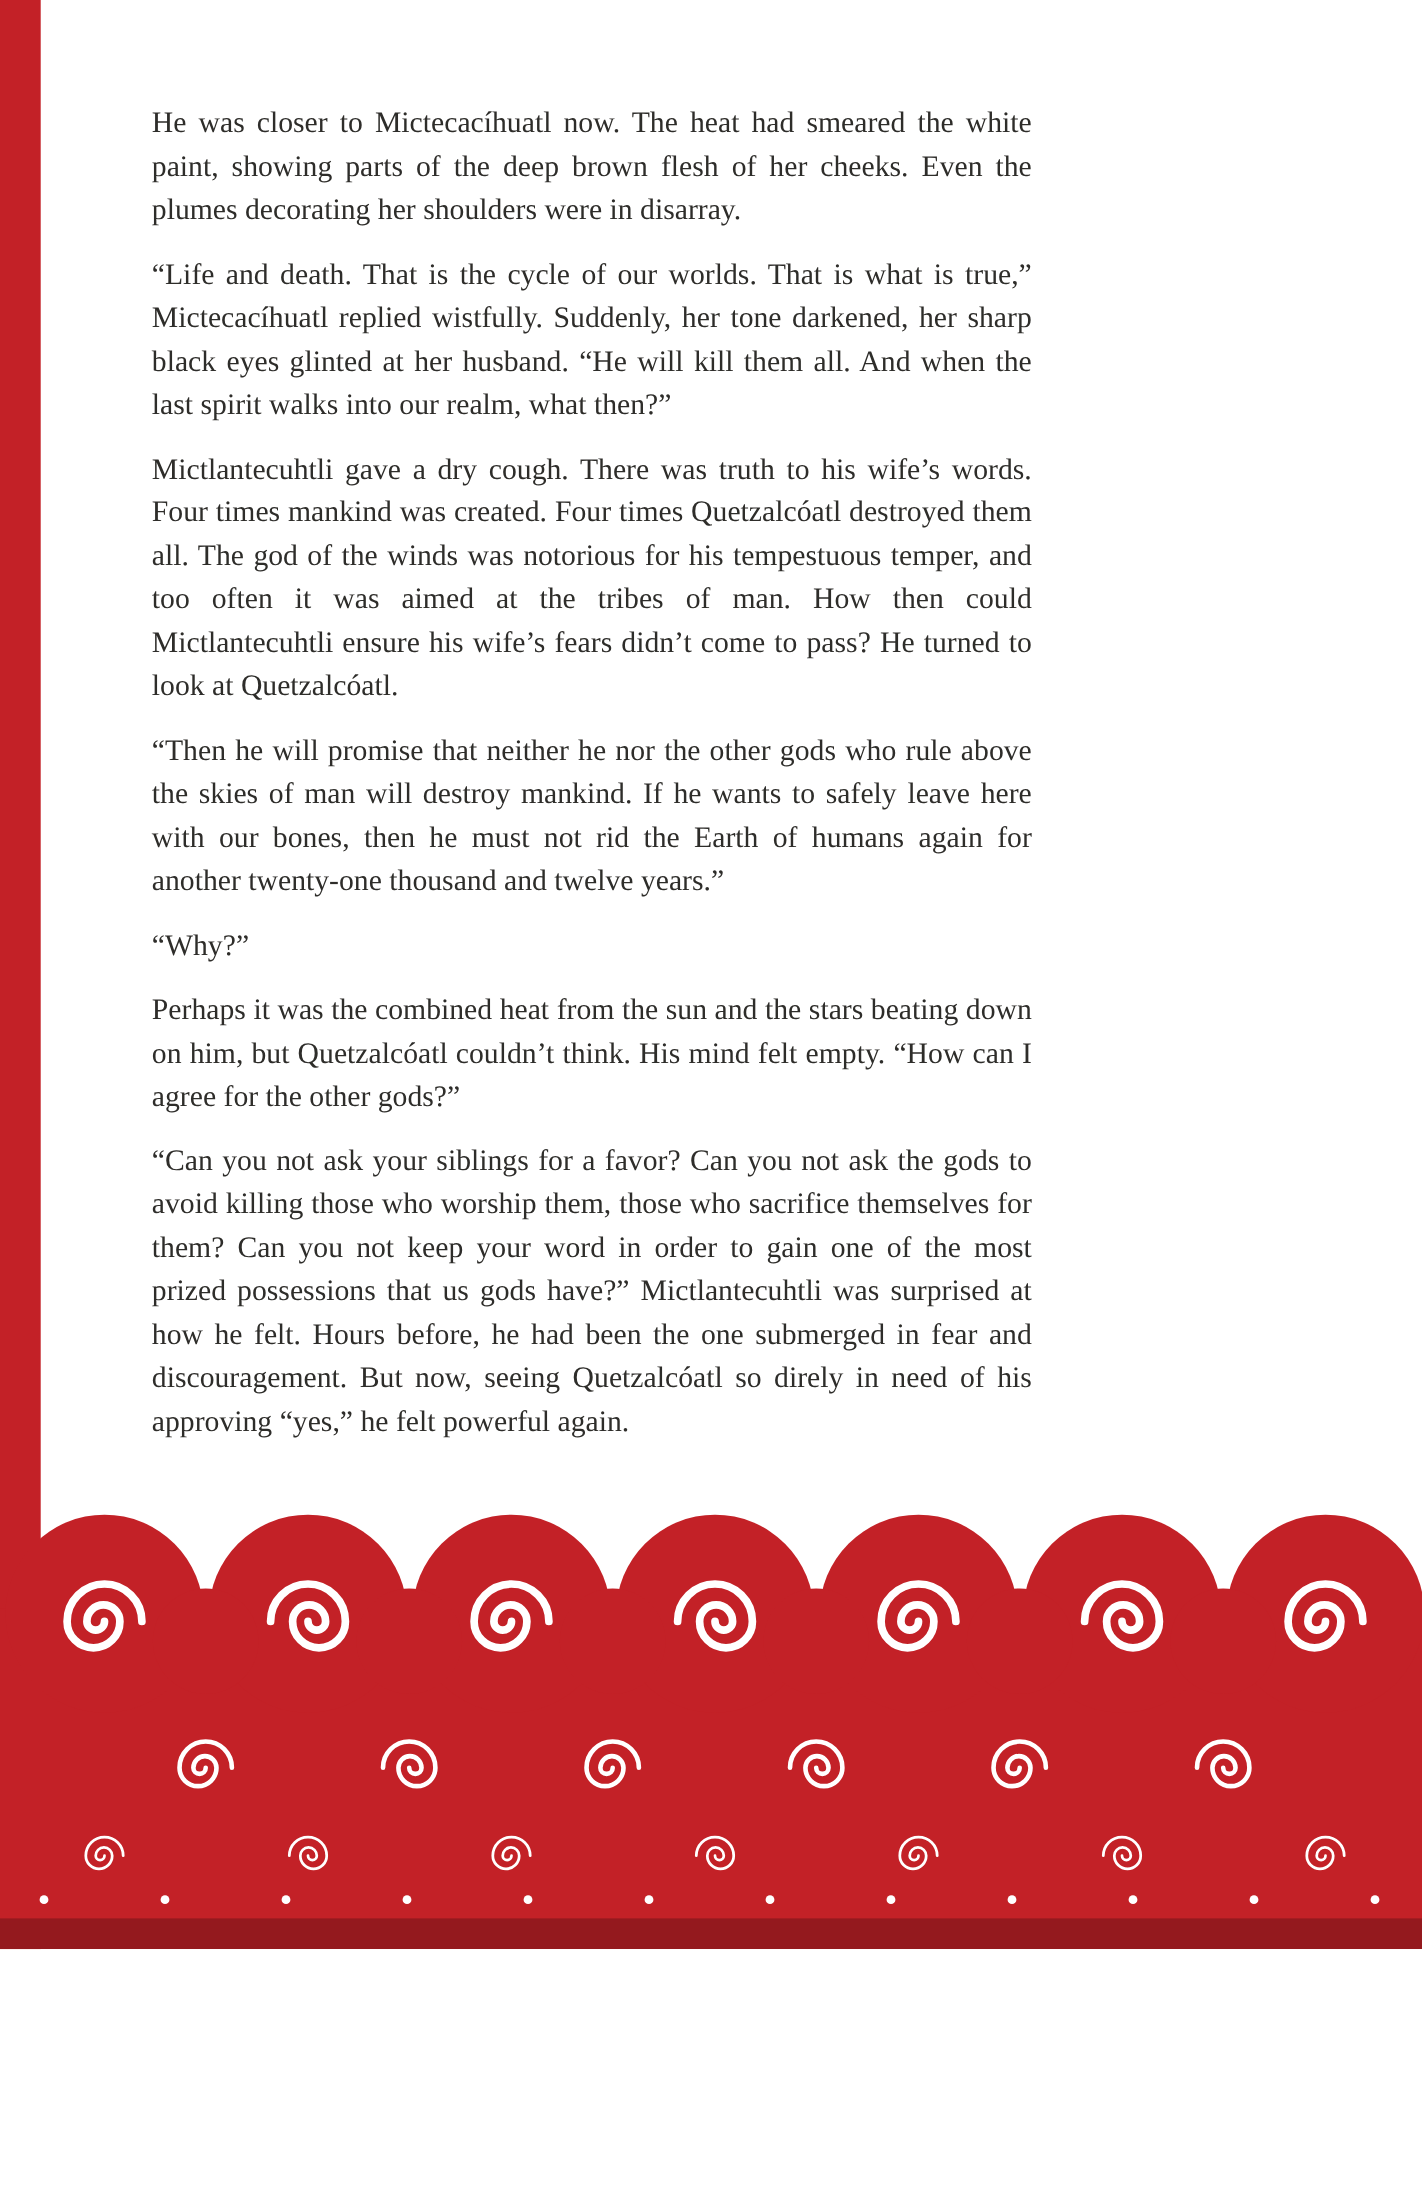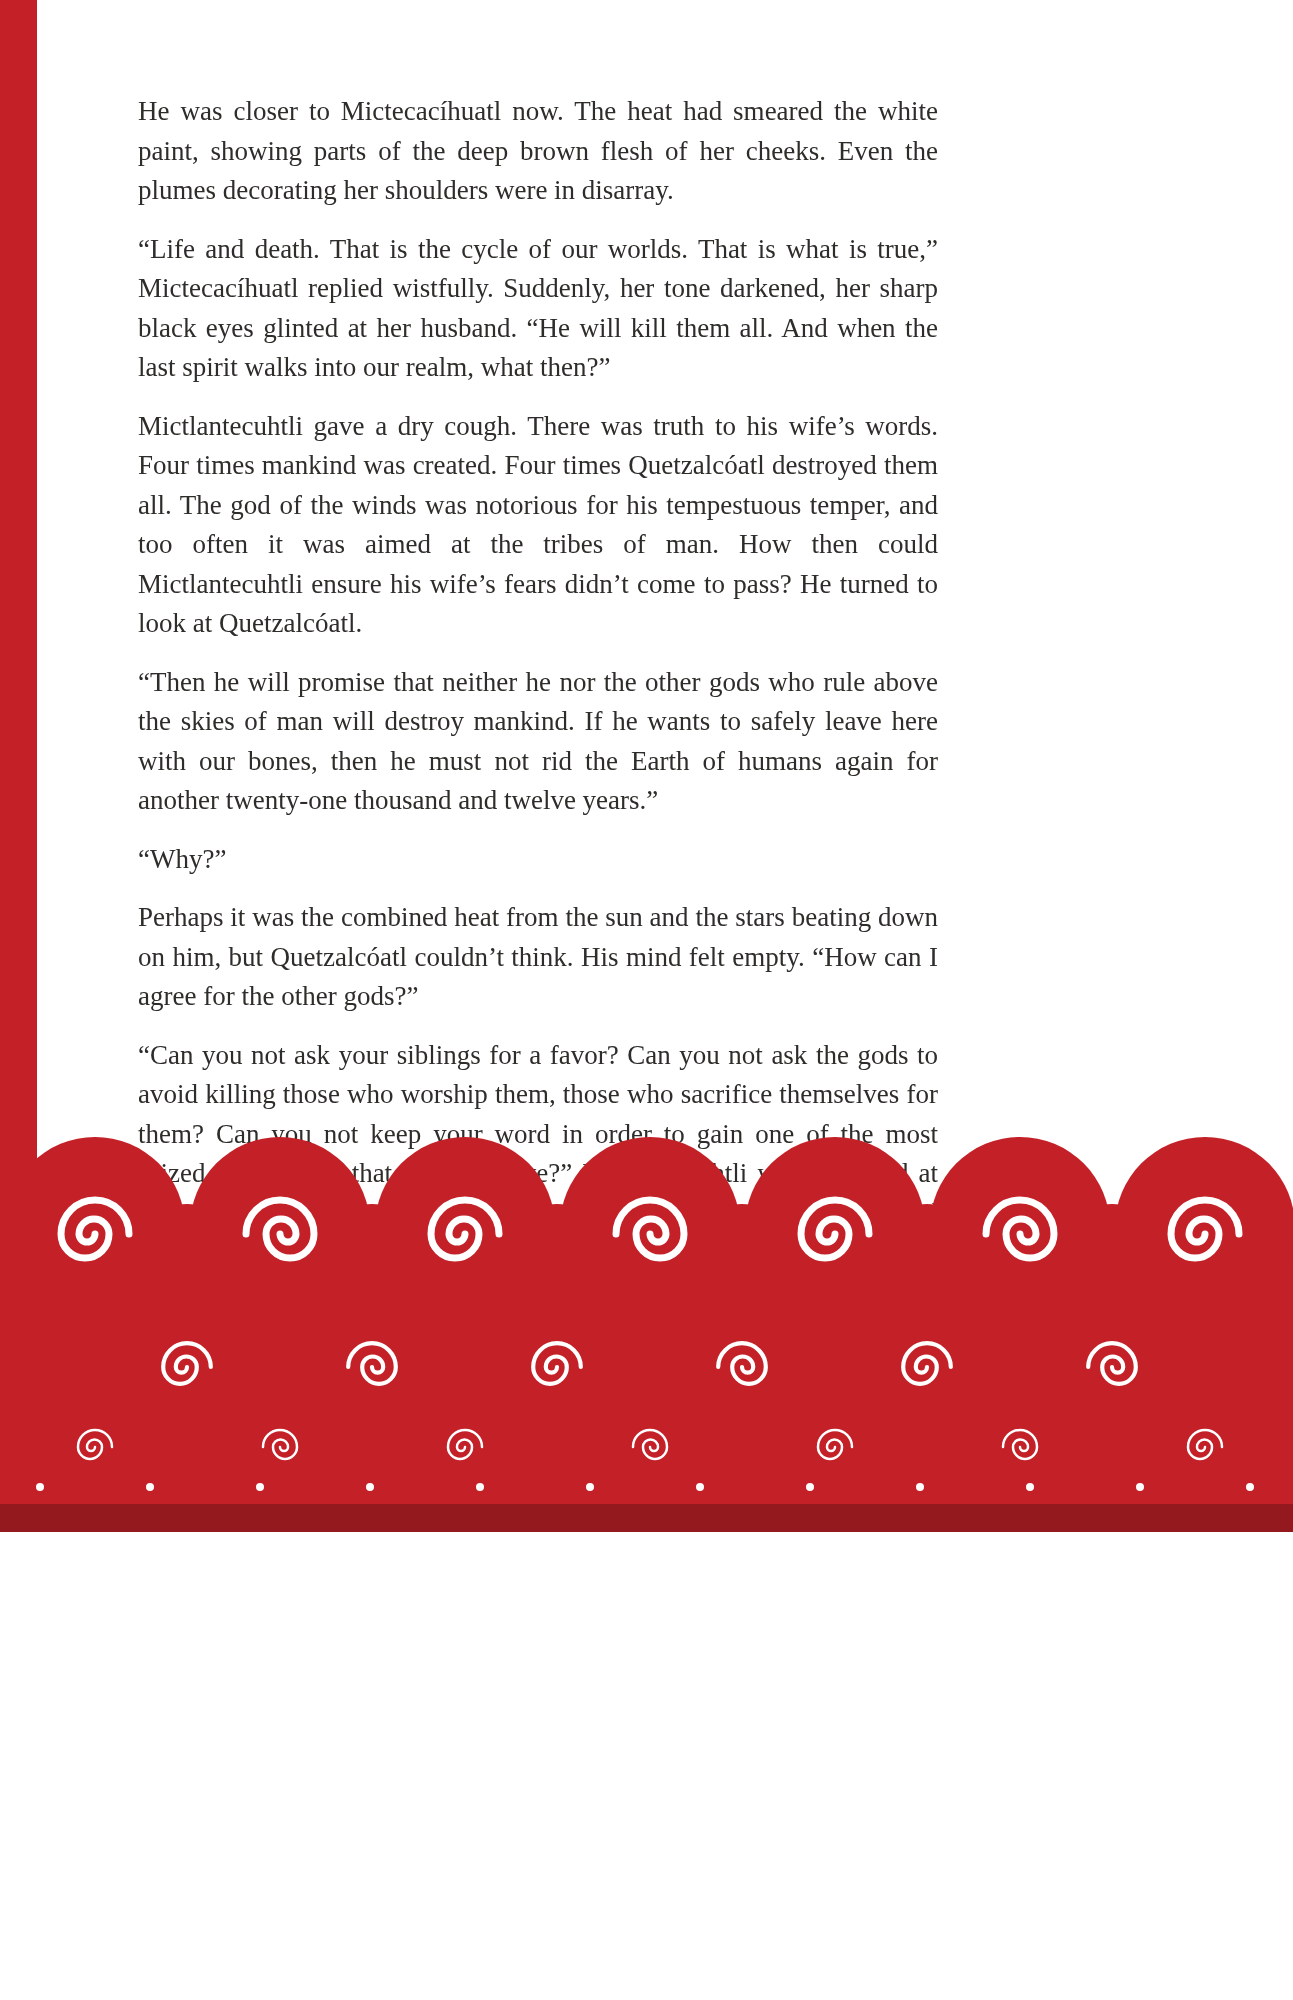--- a/index.html
+++ b/index.html
@@ -4,21 +4,21 @@
 <style>
   html, body { margin: 0; padding: 0; background: #ffffff; }
   :root {
     --accent: #c32127;
     --accent-dark: #94191e;
     --body-text: #2e2d2a;
   }
   .page {
     position: relative;
     width: 1293px;
-    height: 1532px;
+    height: 1772px;
     background: #ffffff;
     overflow: hidden;
     font-family: "Liberation Serif", serif;
   }
   .edge-strip {
     position: absolute;
     left: 0; top: 0;
     width: 37px; height: 2000px;
     background: var(--accent);
   }

